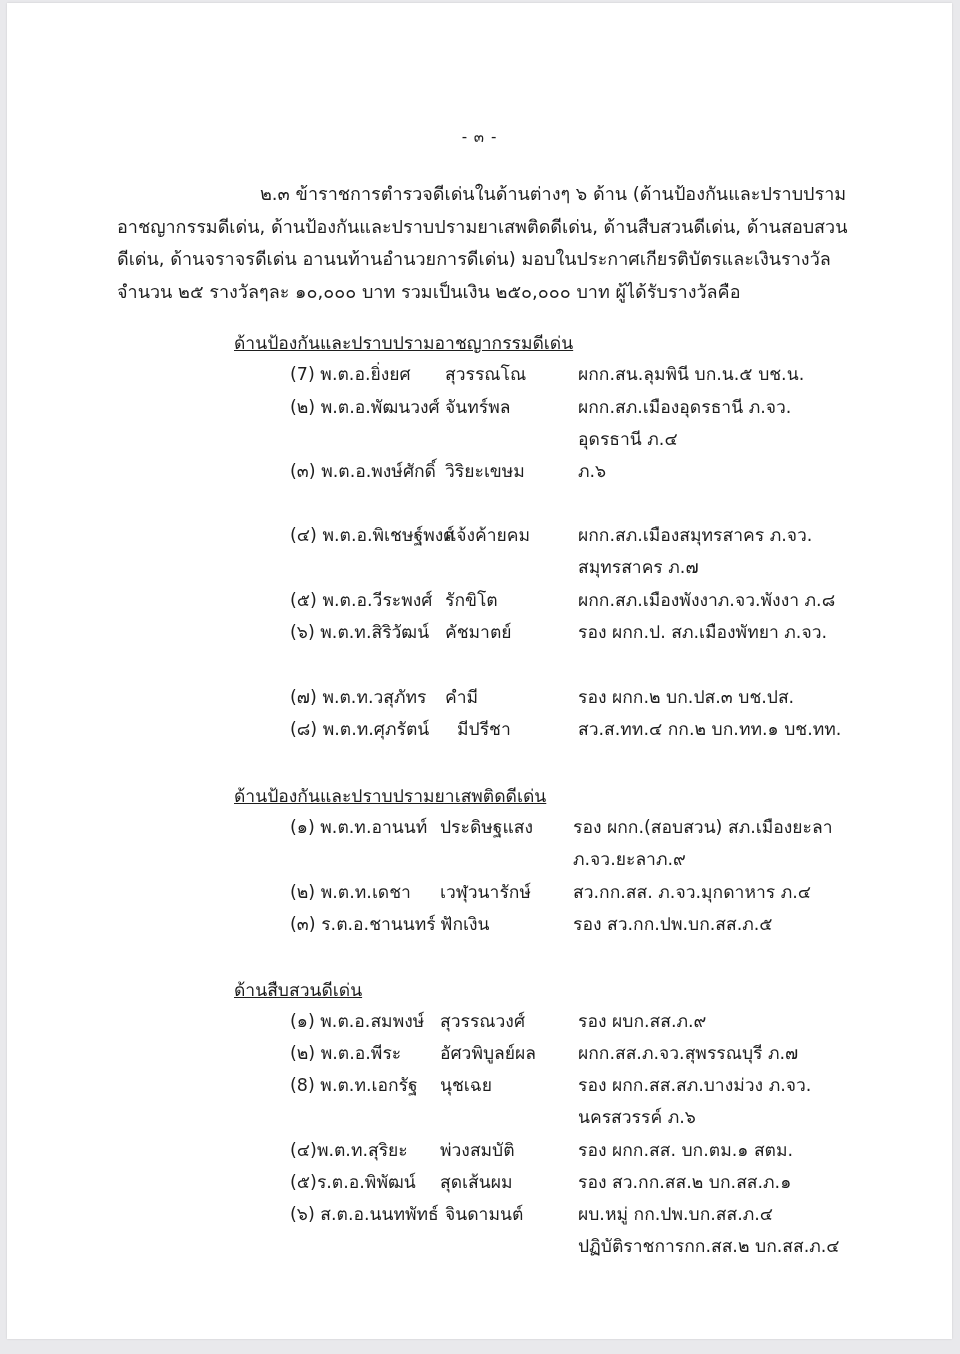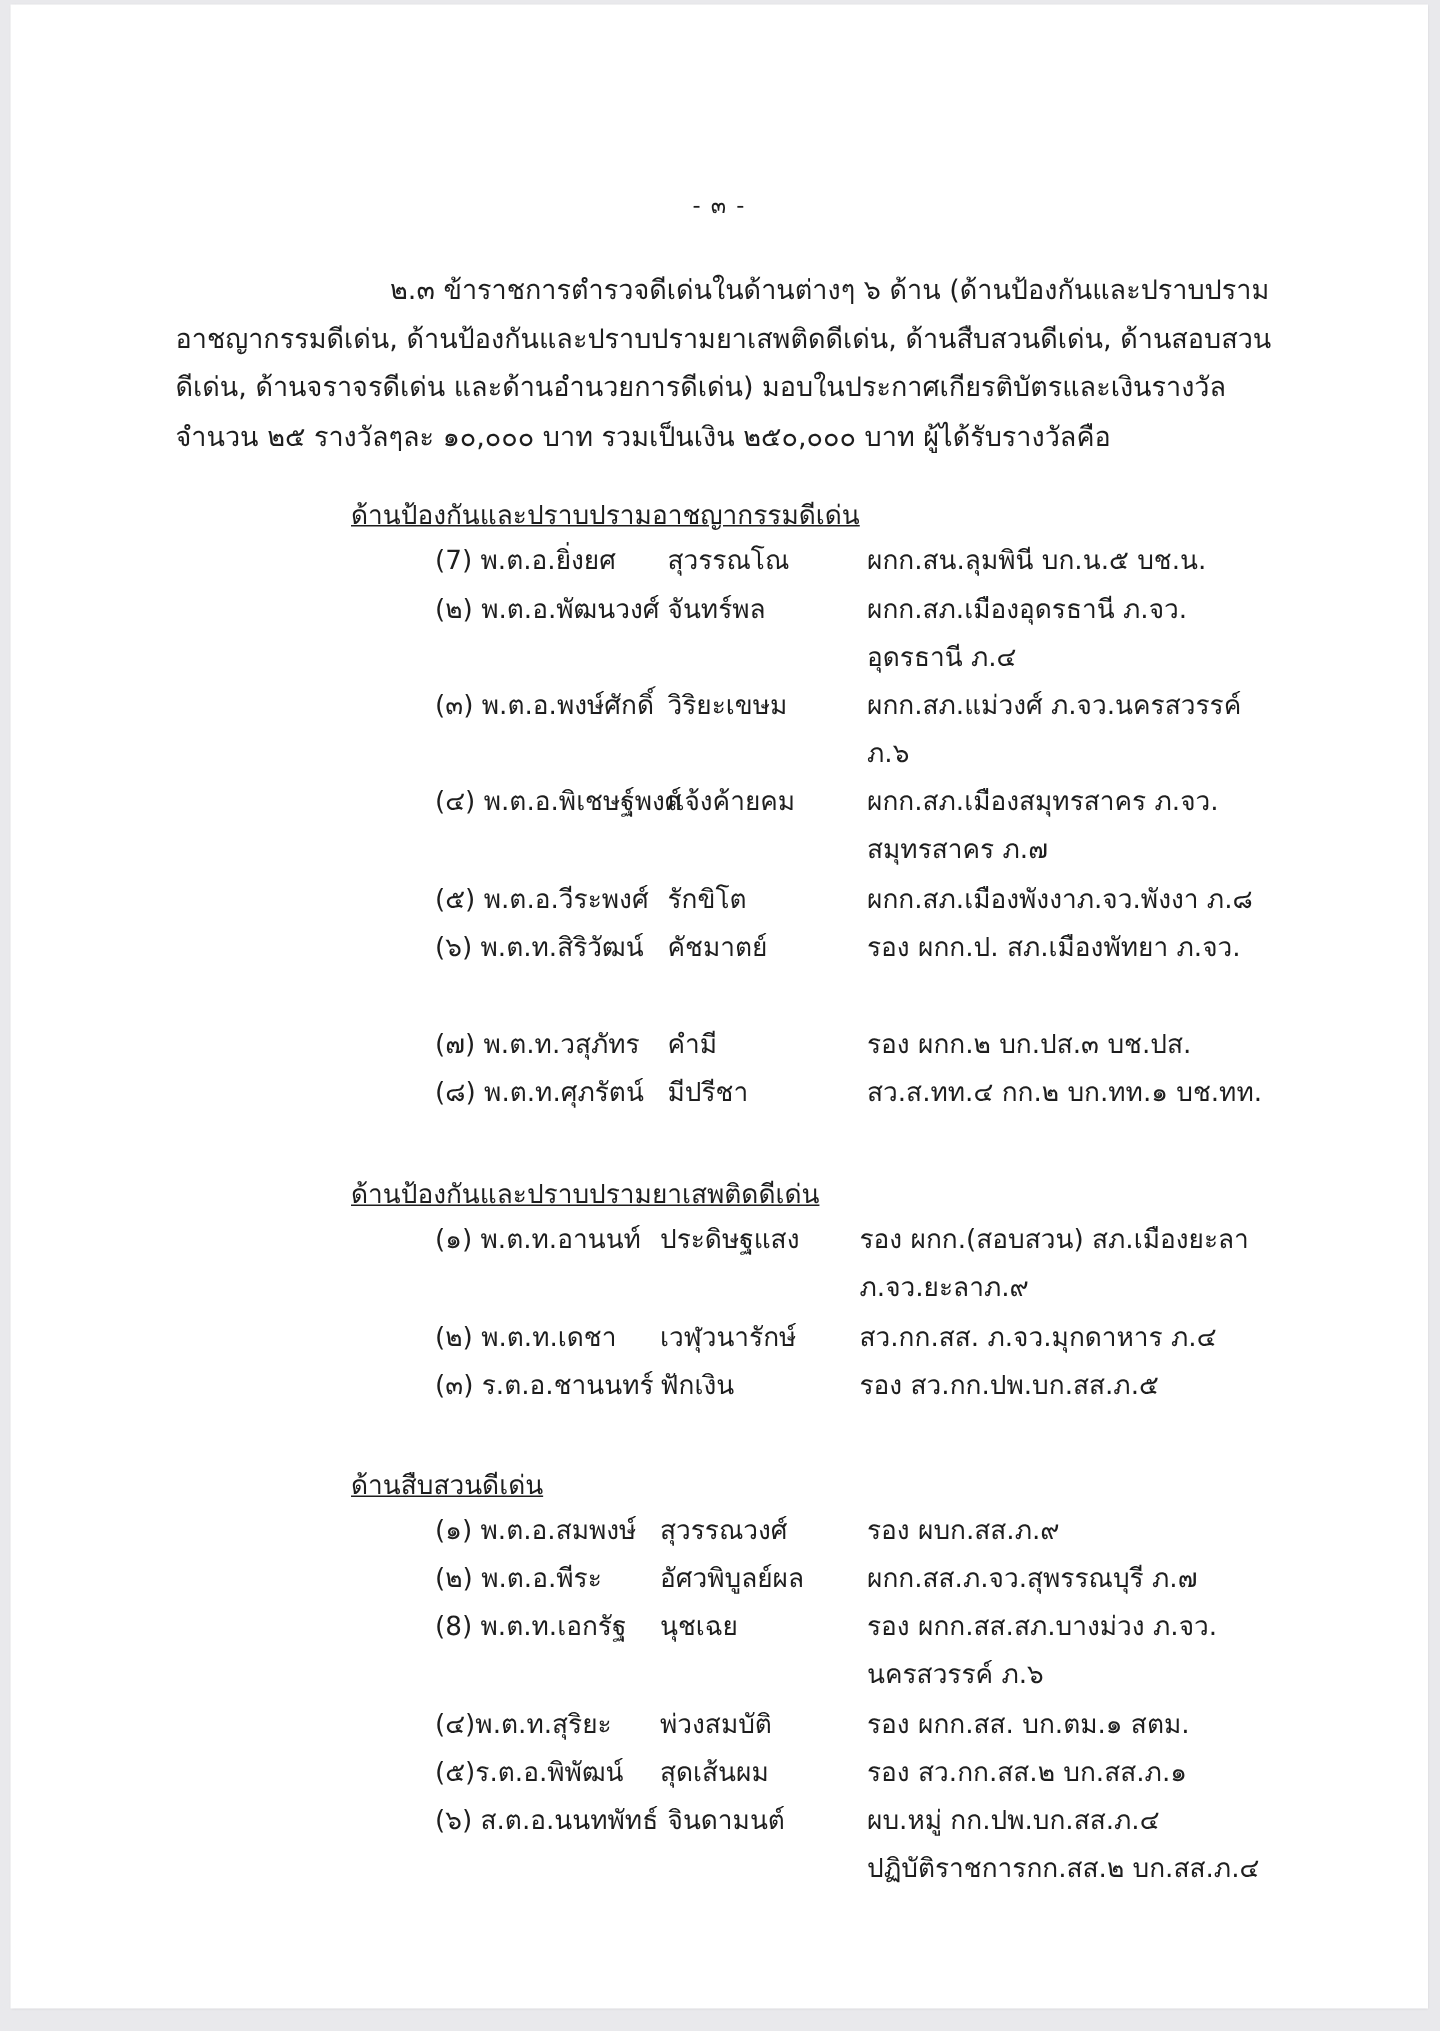--- a/index.html
+++ b/index.html
@@ -42,21 +42,21 @@
 </style>
 </head>
 <body>
 
 <div class="sheet">
   <div class="pg">- ๓ -</div>
 
   <div class="para">
     <span class="ln indent">๒.๓ ข้าราชการตำรวจดีเด่นในด้านต่างๆ ๖ ด้าน (ด้านป้องกันและปราบปราม</span>
     <span class="ln">อาชญากรรมดีเด่น, ด้านป้องกันและปราบปรามยาเสพติดดีเด่น, ด้านสืบสวนดีเด่น, ด้านสอบสวน</span>
-    <span class="ln">ดีเด่น, ด้านจราจรดีเด่น และด้านอำนวยการดีเด่น) มอบในประกาศเกียรติบัตรและเงินรางวัล</span>
+    <span class="ln">ดีเด่น, ด้านจราจรดีเด่น อานนท้านอำนวยการดีเด่น) มอบในประกาศเกียรติบัตรและเงินรางวัล</span>
     <span class="ln">จำนวน ๒๕ รางวัลๆละ ๑๐,๐๐๐ บาท รวมเป็นเงิน ๒๕๐,๐๐๐ บาท ผู้ได้รับรางวัลคือ</span>
   </div>
 
   <div class="sec-title" style="top:326px">ด้านป้องกันและปราบปรามอาชญากรรมดีเด่น</div>
 
   <div class="row" style="left:283px;top:355px">
     <span class="c1">(7) พ.ต.อ.ยิ่งยศ</span>
     <span class="c2" style="left:155px">สุวรรณโณ</span>
     <span class="c3" style="left:288px">
         <span>ผกก.สน.ลุมพินี บก.น.๕ บช.น.</span>
@@ -67,21 +67,20 @@
     <span class="c2" style="left:155px">จันทร์พล</span>
     <span class="c3" style="left:288px">
       <span>ผกก.สภ.เมืองอุดรธานี ภ.จว.</span>
       <span>อุดรธานี ภ.๔</span>
     </span>
   </div>
   <div class="row" style="left:283px;top:452px">
     <span class="c1">(๓) พ.ต.อ.พงษ์ศักดิ์</span>
     <span class="c2" style="left:155px">วิริยะเขษม</span>
     <span class="c3" style="left:288px">
-      <span>ผกก.สภ.แม่วงศ์ ภ.จว.นครสวรรค์</span>
       <span>ภ.๖</span>
     </span>
   </div>
   <div class="row" style="left:283px;top:516px">
     <span class="c1">(๔) พ.ต.อ.พิเชษฐ์พงศ์</span>
     <span class="c2" style="left:155px">แจ้งค้ายคม</span>
     <span class="c3" style="left:288px">
       <span>ผกก.สภ.เมืองสมุทรสาคร ภ.จว.</span>
       <span>สมุทรสาคร ภ.๗</span>
     </span>
@@ -102,21 +101,21 @@
   </div>
   <div class="row" style="left:283px;top:678px">
     <span class="c1">(๗) พ.ต.ท.วสุภัทร</span>
     <span class="c2" style="left:155px">คำมี</span>
     <span class="c3" style="left:288px">
         <span>รอง ผกก.๒ บก.ปส.๓ บช.ปส.</span>
       </span>
   </div>
   <div class="row" style="left:283px;top:710px">
     <span class="c1">(๘) พ.ต.ท.ศุภรัตน์</span>
-    <span class="c2" style="left:155px">มีปรีชา</span>
+    <span class="c2" style="left:167px">มีปรีชา</span>
     <span class="c3" style="left:288px">
         <span>สว.ส.ทท.๔ กก.๒ บก.ทท.๑ บช.ทท.</span>
       </span>
   </div>
 
   <div class="sec-title" style="top:779px">ด้านป้องกันและปราบปรามยาเสพติดดีเด่น</div>
 
   <div class="row" style="left:283px;top:808px">
     <span class="c1">(๑) พ.ต.ท.อานนท์</span>
     <span class="c2" style="left:150px">ประดิษฐแสง</span>

